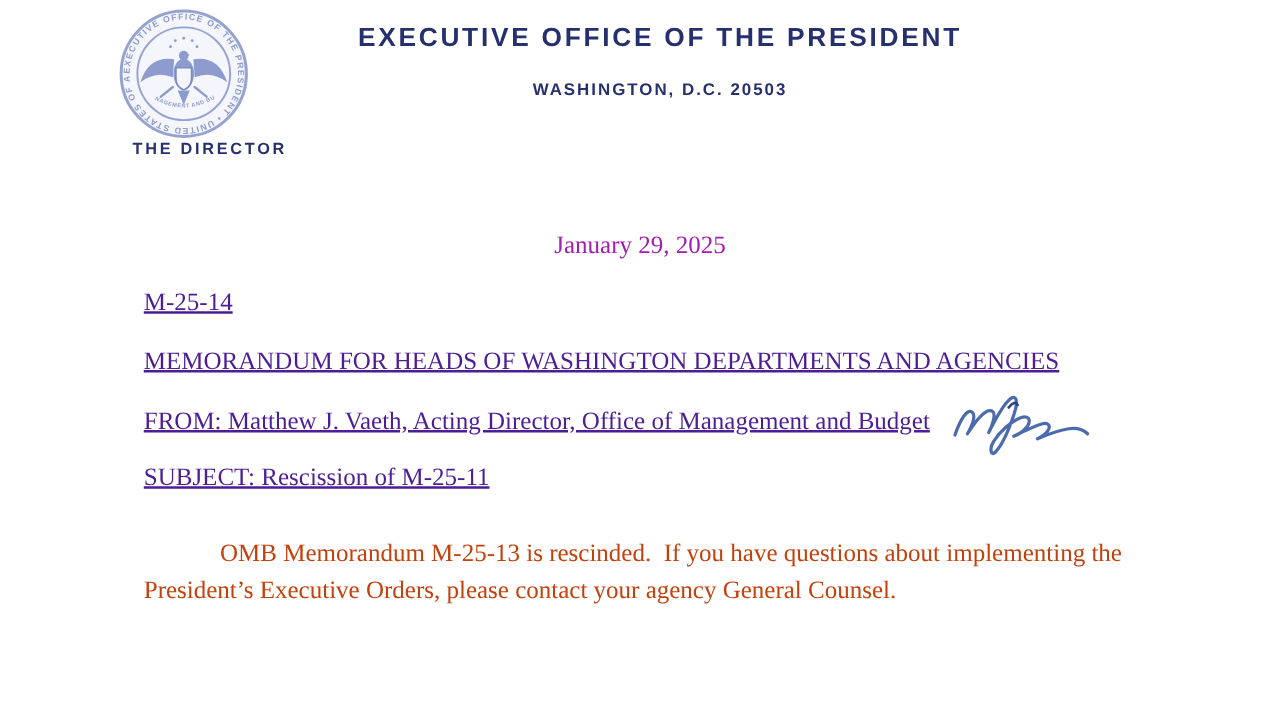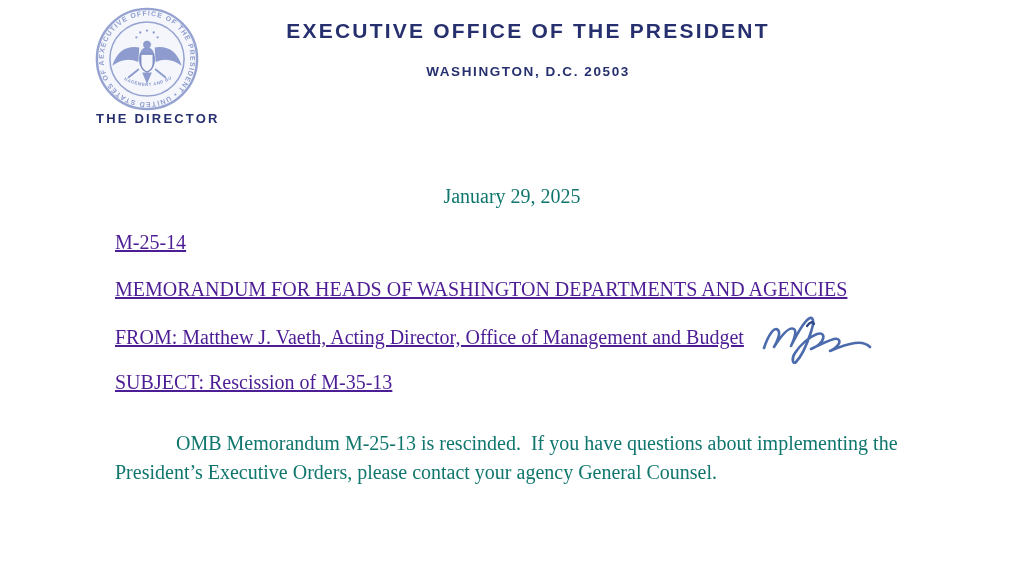--- a/index.html
+++ b/index.html
@@ -19,21 +19,21 @@
   
   .seal {
     position: absolute;
     left: 93px;
     top: 6px;
     width: 108px;
     height: 106px;
   }
   .director {
     position: absolute;
-    left: 96px;
+    left: 106px;
     top: 111px;
     font-family: "Liberation Sans", sans-serif;
     font-weight: 700;
     font-size: 13px;
     letter-spacing: 2.2px;
     color: #27306e;
     white-space: nowrap;
   }
   .letterhead {
     position: absolute;
@@ -72,34 +72,34 @@
     white-space: nowrap;
     text-decoration: underline;
   }
   .date-line {
     position: absolute;
     top: 185px;
     left: 0;
     width: 100%;
     text-align: center;
     font-size: 20px;
-    color: #0f766e;
+    color: #a21caf;
   }
   .memo-number   { left: 115px; top: 230px; }
   .memorandum    { left: 115px; top: 277px; }
   .from-line     { left: 115px; top: 325px; }
   .subject-line  { left: 115px; top: 370px; }
   .body-par {
     position: absolute;
     left: 115px;
     top: 429px;
     width: 798px;
     font-size: 20px;
     line-height: 29px;
-    color: #0f766e;
+    color: #c2410c;
     text-indent: 61px;
     white-space: pre-wrap;
   }
   .signature {
     position: absolute;
     left: 758px;
     top: 306px;
     width: 118px;
     height: 64px;
   }
@@ -163,17 +163,17 @@
              C23,30 31,20 36,23 C39,25 36,34 33,40
              C39,28 47,14 52,12 C56,11 56,18 53,26
              C49,38 43,51 38,56 C35,59 33,53 37,47
              C42,39 51,31 59,28 C65,26 67,30 64,35
              C61,39 56,42 53,43 C59,40 69,35 76,33
              C81,32 83,35 80,39 C78,42 74,44 72,45
              C79,42 89,38 97,37 C104,36 109,38 112,41" fill="none" stroke="#3d5ea6" stroke-width="2.6" stroke-linecap="round" stroke-linejoin="round" opacity="0.92"></path>
     <path d="M49,20 C52,16 55,15 56,18" fill="none" stroke="#2a4584" stroke-width="2.2" stroke-linecap="round"></path>
   </svg>
 
-  <div class="serif-line subject-line">SUBJECT: Rescission of M-35-13</div>
+  <div class="serif-line subject-line">SUBJECT: Rescission of M-25-11</div>
 
   <div class="body-par">OMB Memorandum M-25-13 is rescinded.  If you have questions about implementing the President’s Executive Orders, please contact your agency General Counsel.</div>
 
 </div>
 
 </body></html>

